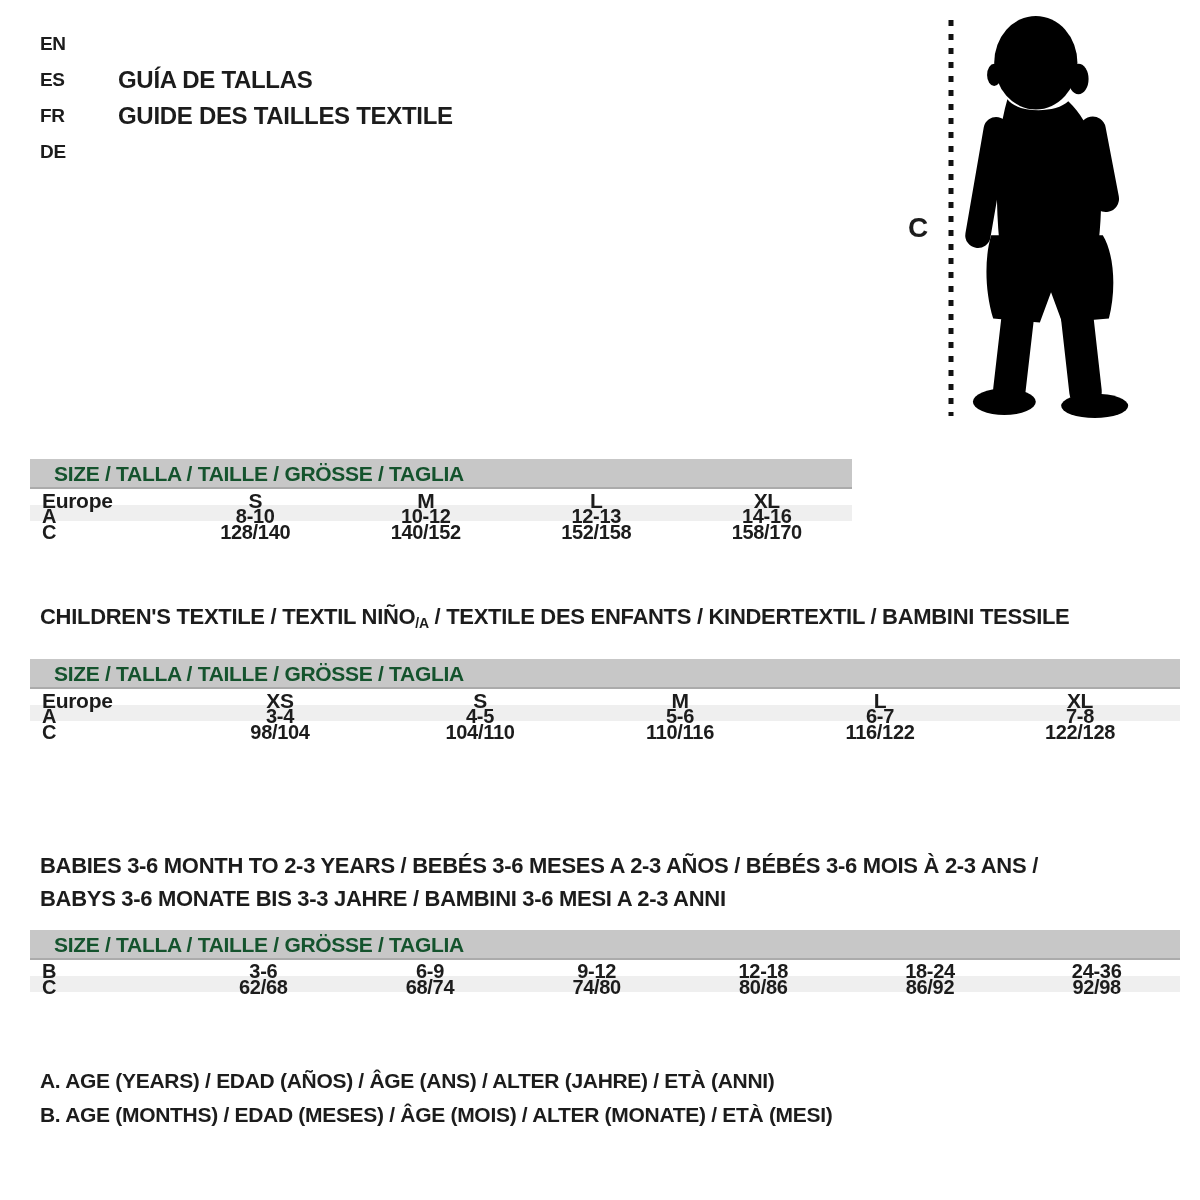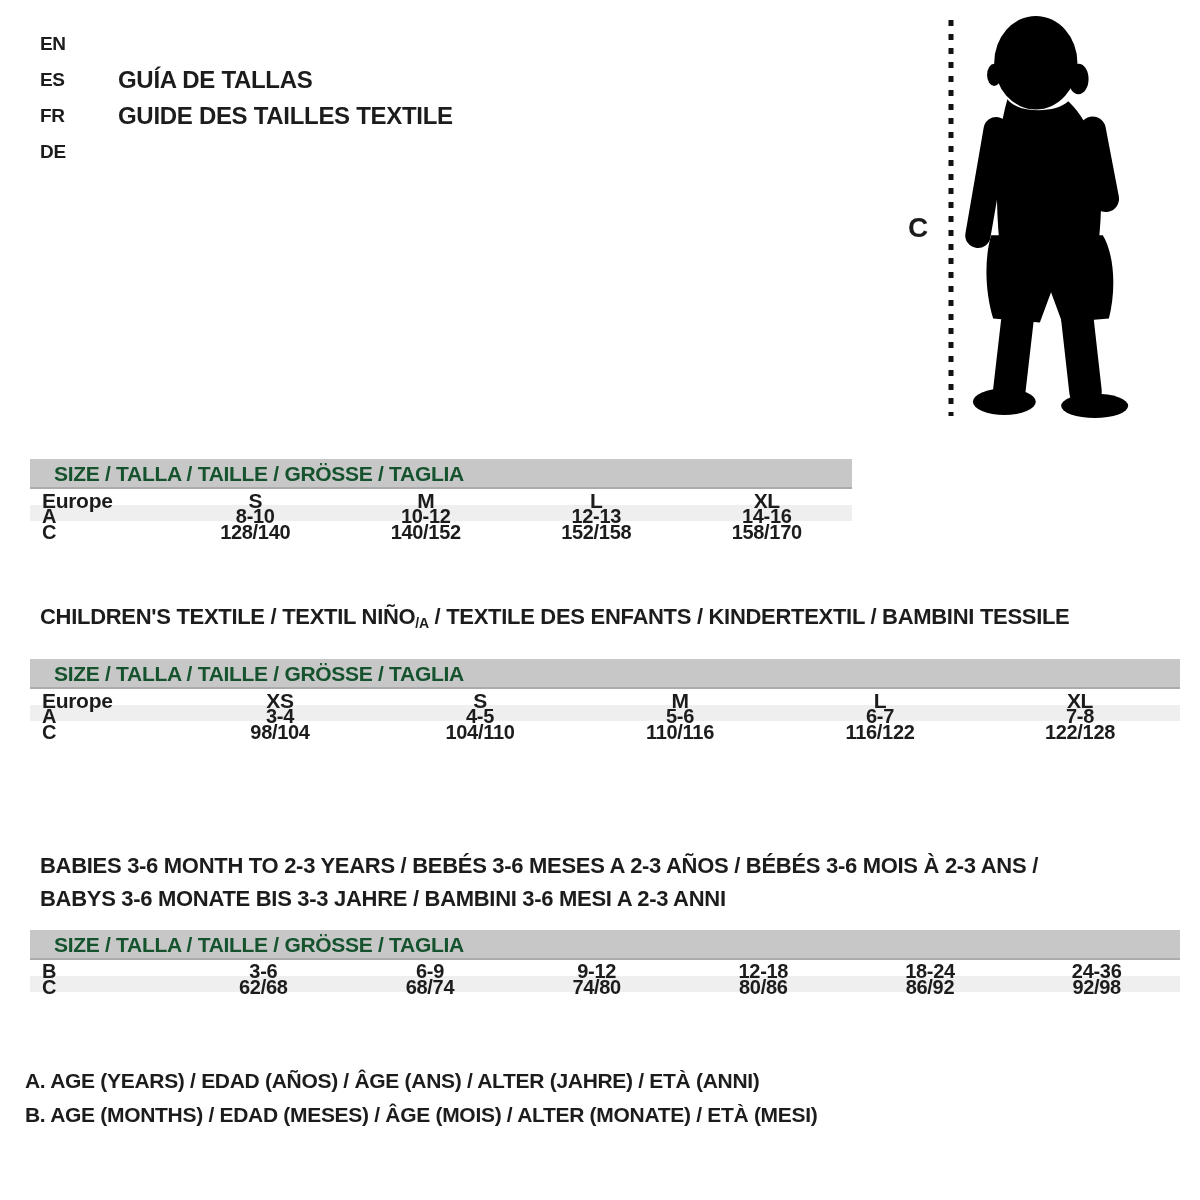--- a/index.html
+++ b/index.html
@@ -48,21 +48,21 @@
 
   #junior-section   { top:433px; width:822px; }
   #junior-section .size-bar { margin-top:26px; }
   #children-section { top:605px; width:1150px; }
   #children-section .size-bar { margin-top:24px; }
   #babies-section   { top:849px; width:1150px; }
   #babies-section .section-title { line-height:33px; }
   #babies-section .size-bar { margin-top:15px; }
 
   
-  .legend-block { position:absolute; left:25px; top:1064px; }
+  .legend-block { position:absolute; left:40px; top:1064px; }
   .legend-line { font-size:21px; line-height:34px; white-space:nowrap; }
 </style>
 </head>
 <body>
 
 <div class="lang-block">
   <div class="lang-row">
     <span class="lang-code">EN</span>
   </div>
   <div class="lang-row">

